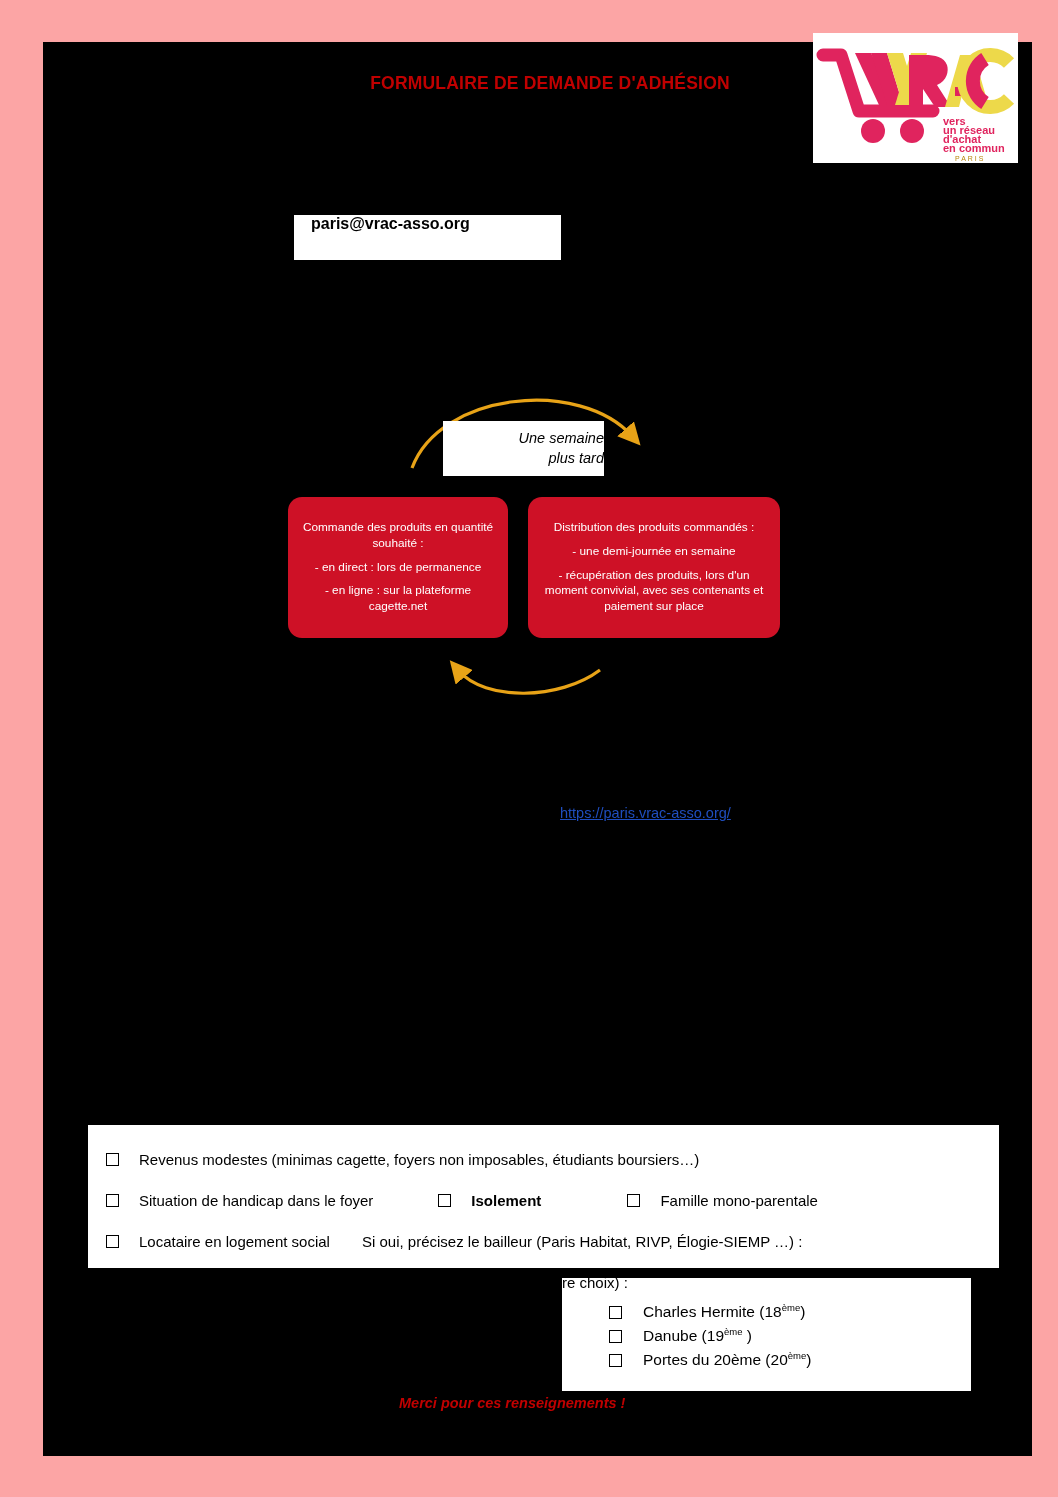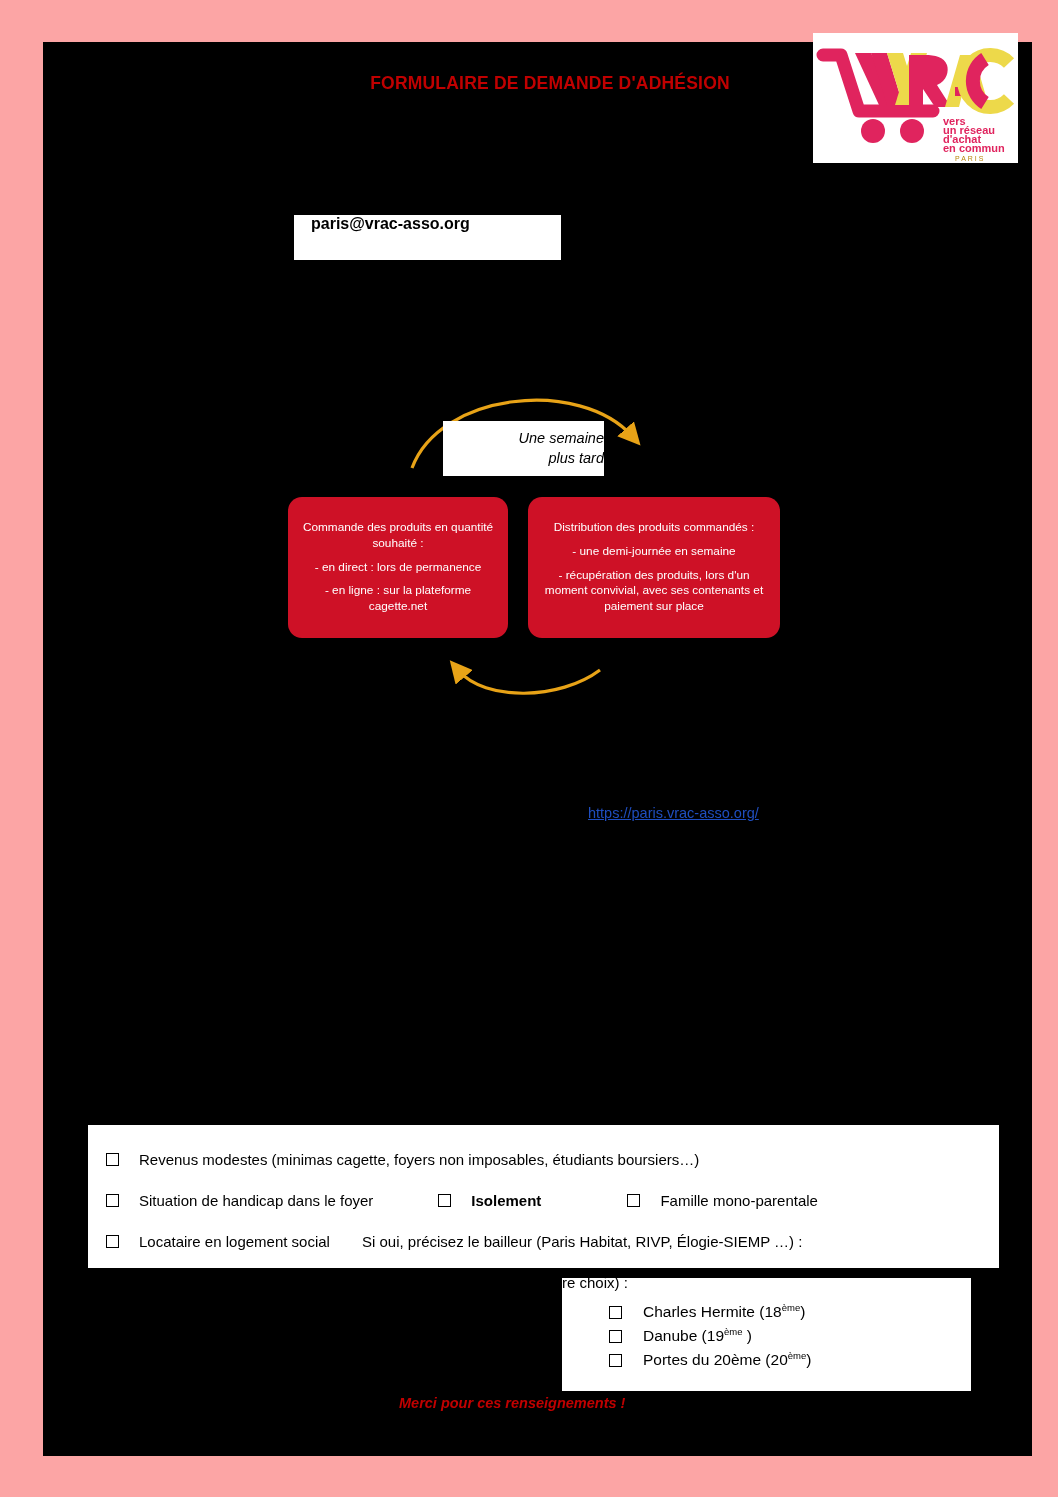--- a/index.html
+++ b/index.html
@@ -130,21 +130,21 @@
   #card-distribution {
     left: 248px;   
     top: 127px;
     width: 252px;
     height: 141px;
   }
 
   
   #site-link {
     position: absolute;
-    left: 588px;
+    left: 560px;
     top: 805px;
     font-size: 14.5px;
     color: #1F4EBF;
     text-decoration: underline;
     white-space: nowrap;
   }
 
   
   #criteria-box {
     position: absolute;

